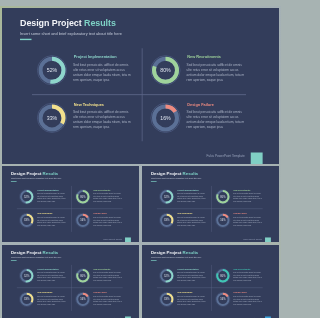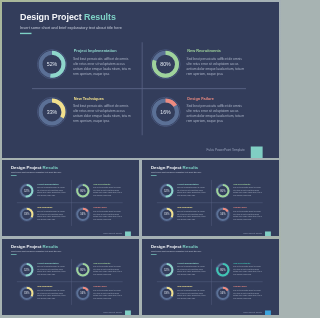--- a/index.html
+++ b/index.html
@@ -1,17 +1,17 @@
 <!DOCTYPE html>
 <html><head>
 <meta charset="utf-8">
 <style>
 html,body{margin:0;padding:0;}
 body{width:281px;height:318px;background:#a7b3b2;font-family:"Liberation Sans",sans-serif;overflow:hidden;}
-.page{position:absolute;left:0;top:0;width:281px;height:276px;
+.page{position:absolute;left:0;top:6px;width:281px;height:276px;
   background:linear-gradient(135deg,#a9b897 0%,#a8b4ad 18%,#a5b1b5 45%,#a4b0b4 70%,#a9b5ab 100%);}
 .slide{position:absolute;background:#333d5b;overflow:hidden;}
 .hero{left:2px;top:2px;width:277px;height:155.5px;}
 .th{width:137px;height:75.6px;}
 .th1{left:2px;top:160px;}
 .th2{left:142px;top:160px;}
 .th3{left:2px;top:239.2px;}
 .th4{left:142px;top:239.2px;}
 
 

